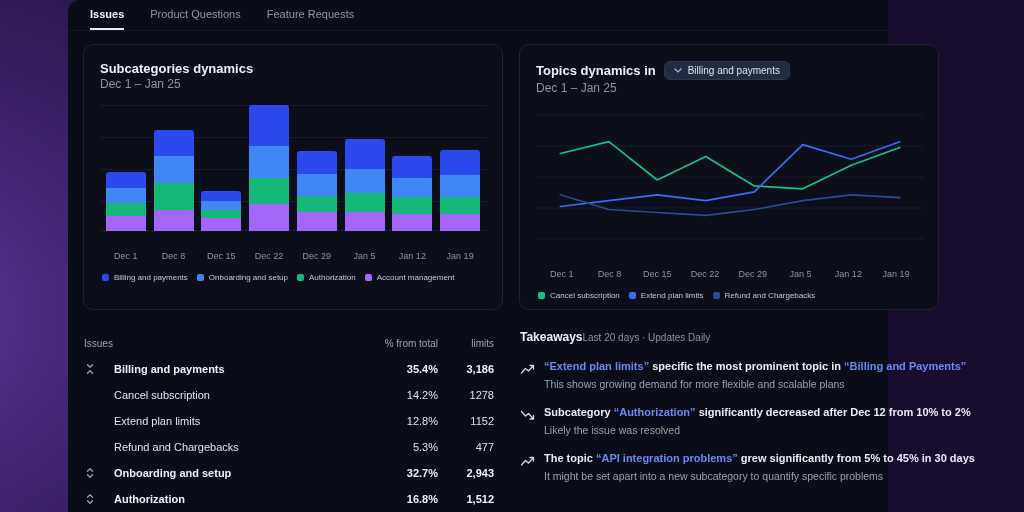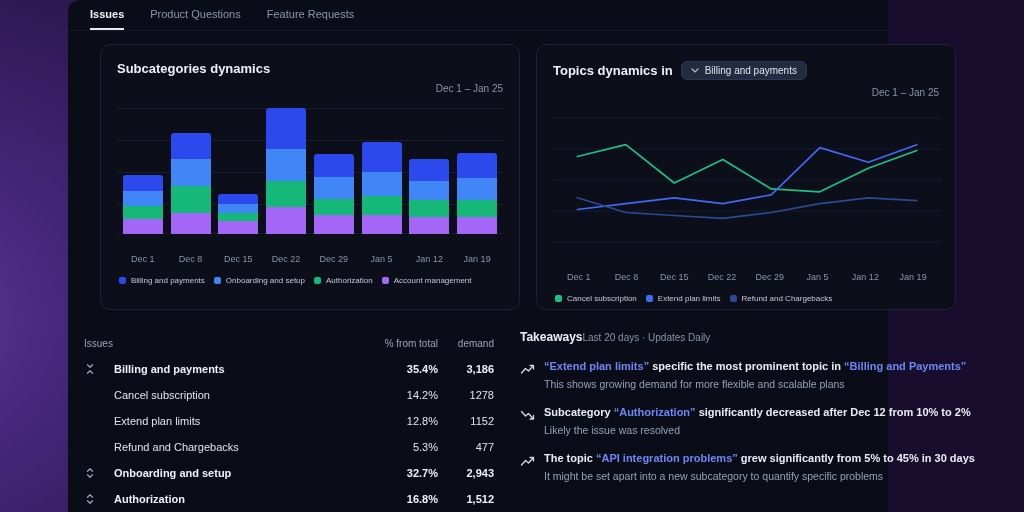--- a/index.html
+++ b/index.html
@@ -15,24 +15,24 @@
   .panel { position:absolute; left:68px; top:0; width:820px; height:512px;
            background:#0a0d17; border-radius:12px 0 0 0; }
 
   
   .tabs { display:flex; gap:26px; padding-left:22px; height:31px; align-items:flex-end;
           border-bottom:1px solid #131829; }
   .tab { font-size:11px; color:#8d96ab; padding-bottom:10px; cursor:pointer; white-space:nowrap; }
   .tab.active { color:#f2f4f8; font-weight:700; border-bottom:2px solid #e8ebf2; padding-bottom:8px; }
 
   
-  .cards { position:absolute; left:32px; top:44px; display:flex; gap:16px; }
+  .cards { position:absolute; left:15px; top:44px; display:flex; gap:16px; }
   .card { width:420px; height:266px; background:#0c0f1a; border:1px solid #1d2334; border-radius:10px; padding:16px; }
   .card h2 { font-size:13px; color:#edf0f6; font-weight:700; }
-  .card .date { font-size:10px; color:#8a93a8; margin-top:7px;text-align:right; }
+  .card .date { font-size:12px; color:#8a93a8; margin-top:1px; }
   .card-head { display:flex; align-items:center; gap:8px; }
   .chip { display:inline-flex; align-items:center; gap:6px; background:#232b40; border:1px solid #2d3652;
           color:#dde2ee; font-size:10px; padding:3px 9px; border-radius:6px; cursor:pointer; font-family:inherit; }
 
   
   .bar-chart { position:relative; margin-top:12px; height:128px; display:flex; padding:0 2px; }
   .gridline { position:absolute; left:0; right:0; height:1px; background:#171d2d; }
   .bar-col { flex:1; display:flex; align-items:flex-end; justify-content:center; height:100%; position:relative; z-index:1; }
   .bar-stack { width:40px; display:flex; flex-direction:column; justify-content:flex-end; }
   .seg { width:100%; }
@@ -236,21 +236,21 @@
     </section>
 
   </div>
 
   <div class="bottom">
 
     <section class="tbl">
       <div class="thead">
         <div class="h-name">Issues</div>
         <div class="c-pct">% from total</div>
-        <div class="c-amt">demand</div>
+        <div class="c-amt">limits</div>
       </div>
       <div id="tblBody">
           <div class="trow parent">
             <div class="icon-cell">
               <svg width="12" height="12" viewBox="0 0 12 12">
                 <path d="M3.5 1.8 L6 4.2 L8.5 1.8 M3.5 10.2 L6 7.8 L8.5 10.2" stroke="#98a1b5" stroke-width="1.3" fill="none" stroke-linecap="round" stroke-linejoin="round"></path>
               </svg>
             </div>
             <div class="c-name">Billing and payments</div>
             <div class="c-pct">35.4%</div>

